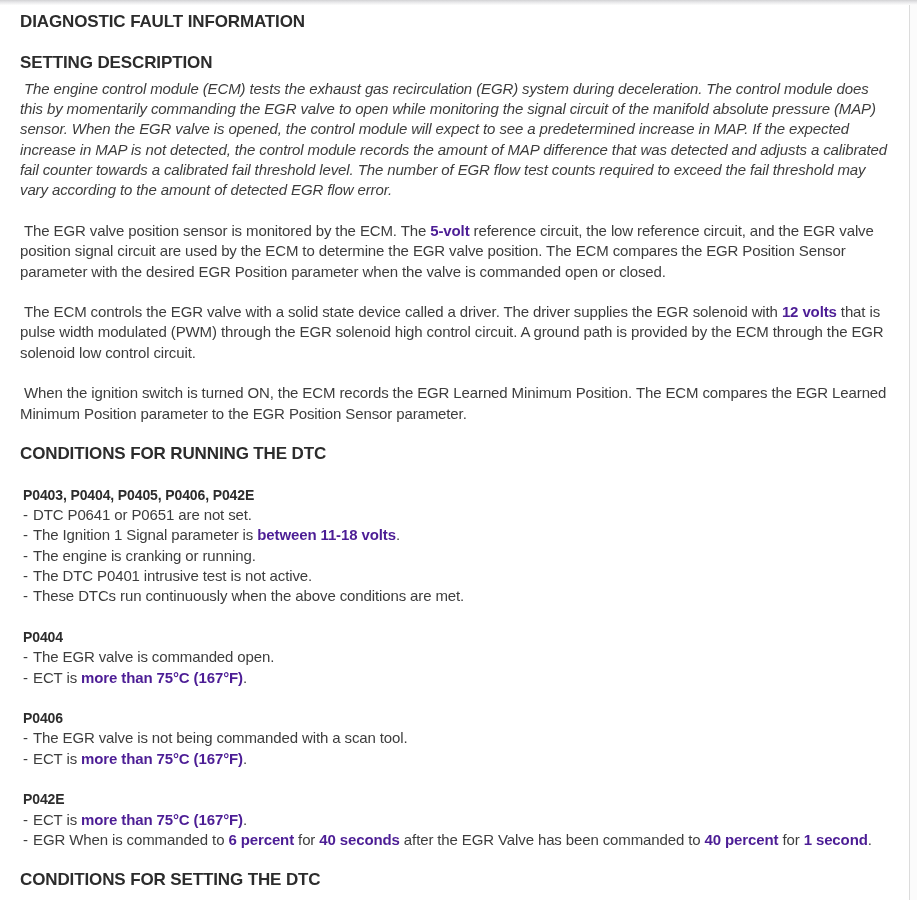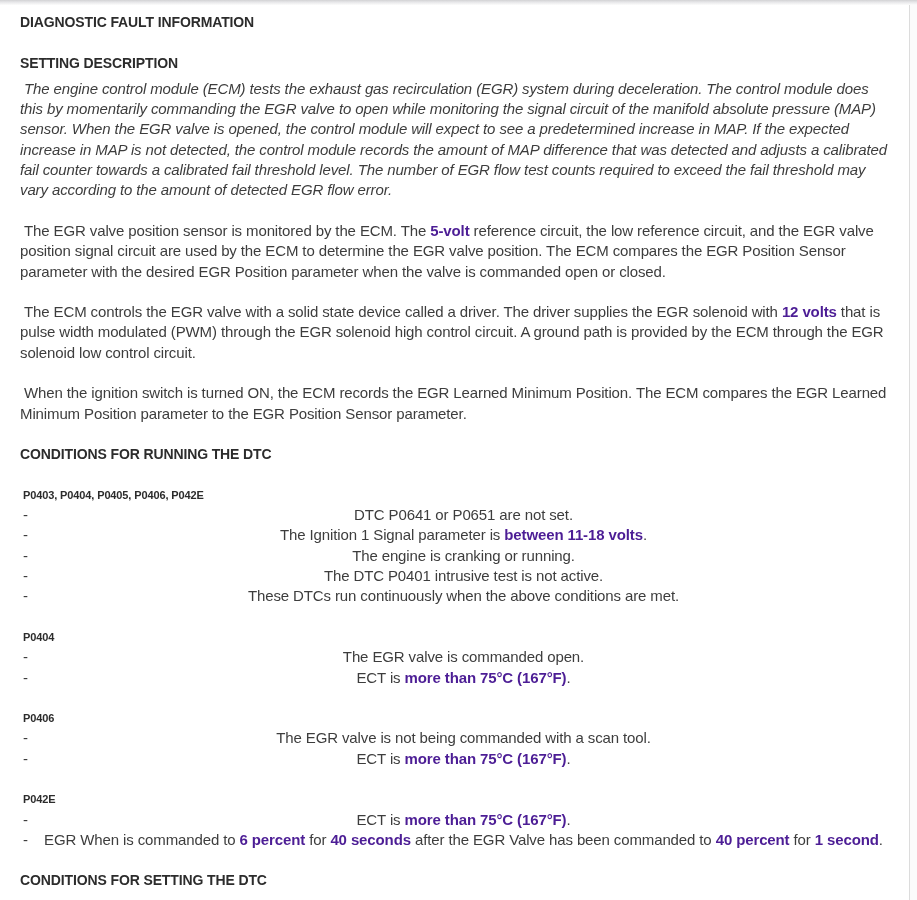--- a/index.html
+++ b/index.html
@@ -31,41 +31,41 @@
     position: absolute;
     top: 5px; left: 0;
     width: 908px;
     padding: 7px 14px 0 20px;
     color: #3d3d3d;
     font-size: 15px;
     line-height: 20.3px;
     letter-spacing: -0.12px;
   }
   .h {
-    font-size: 14px;
+    font-size: 17px;
     font-weight: 700;
     color: #2c2c2c;
     margin: 20.3px 0 0 0;
   }
   h1.h { margin-top: 0; }
   .para {
     margin: 20.3px 0 0 0;
     white-space: pre-wrap;
   }
   .para.tight { margin-top: 6px; font-style: italic; }
   .group { margin-top: 20.3px; padding-left: 3px; }
   .sh {
-    font-size: 11px;
+    font-size: 14px;
     font-weight: 700;
     color: #2c2c2c;
     margin: 0;
   }
   .bullet { display: flex; align-items: flex-start; }
   .dash { flex: 0 0 10px; white-space: pre-wrap; }
-  .bt { flex: 1; white-space: pre-wrap; text-align: center; }
+  .bt { flex: 1; white-space: pre-wrap; }
   b { font-weight: 700; color: #4c1d95; }
 </style>
 </head>
 <body>
 
 <div class="top-edge"></div>
 <div class="scroll-track"></div>
 
 <main class="doc">
 

